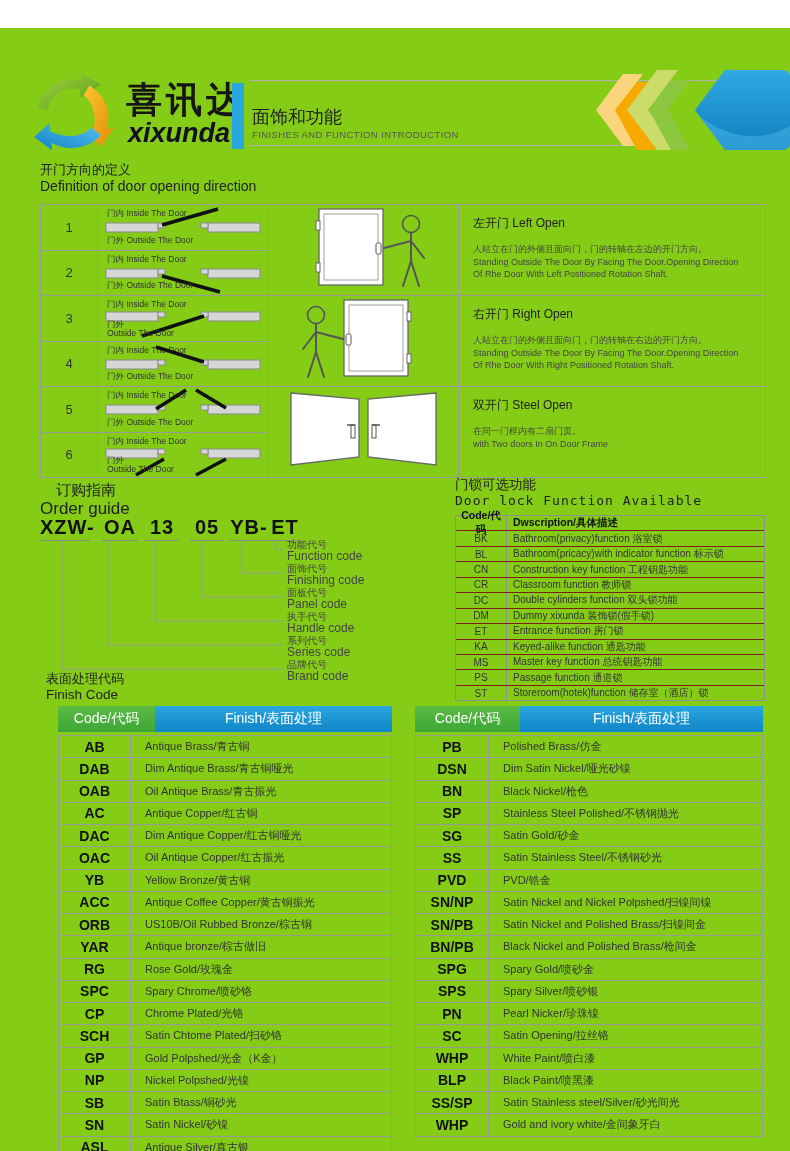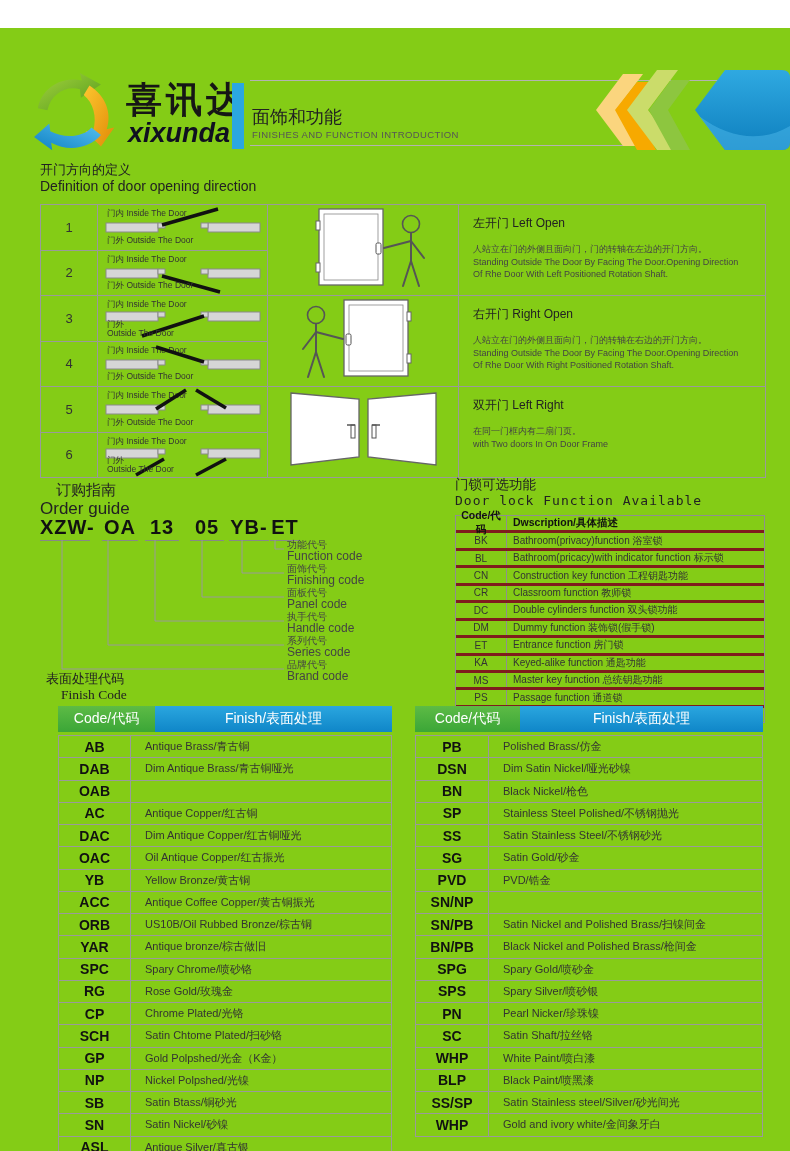--- a/index.html
+++ b/index.html
@@ -39,27 +39,27 @@
 
   
   .og-cn{left:56px;top:453px;font-size:15px;color:#222;}
   .og-en{left:40px;top:471px;font-size:17px;color:#222;}
   .code-part{position:absolute;top:488px;height:24px;font-size:20px;font-weight:bold;color:#111;
              border-bottom:1px solid #888;letter-spacing:1px;text-align:center;}
   .og-label{position:absolute;left:287px;}
   .og-label .cn{display:block;font-size:10px;line-height:11px;color:#444;}
   .og-label .en{display:block;font-size:12px;line-height:13px;color:#444;}
   .fc-cn{left:46px;top:642px;font-size:13px;color:#222;}
-  .fc-en{left:61px;top:659px;font-size:13.5px;color:#222;font-family:Liberation Serif, serif;}
+  .fc-en{left:46px;top:659px;font-size:13.5px;color:#222;}
 
   
   .lk-cn{left:455px;top:448px;font-size:13.5px;color:#222;}
   .lk-en{left:455px;top:465px;font-size:13px;color:#222;font-family:"DejaVu Sans Mono",monospace;letter-spacing:1px;}
   .lk-table{left:455px;top:487px;width:308px;border:1px solid #8f8f8f;}
-  .lk-row{display:flex;height:14.45px;border-top:3px solid #7f1d1d;align-items:center;}
+  .lk-row{display:flex;height:14.45px;border-top:1px solid #7f1d1d;align-items:center;}
   .lk-row:first-child{border-top:none;}
   .lk-c1{width:50px;text-align:center;font-size:10px;color:#333;border-right:1px solid #8f8f8f;
          height:100%;display:flex;align-items:center;justify-content:center;}
   .lk-c2{flex:1;font-size:10px;color:#333;padding-left:6px;white-space:nowrap;overflow:hidden;}
   .lk-head .lk-c1,.lk-head .lk-c2{font-weight:bold;font-size:10.5px;color:#111;}
 
   
   .f-table{position:absolute;}
   .f-head{display:flex;height:26px;}
   .f-head .hg{background:linear-gradient(#5dbb45,#3ba637);color:#fff;font-size:14px;
@@ -260,21 +260,21 @@
         <svg width="185" height="86" viewBox="0 0 185 86">
           <polygon points="20,6 88,12 88,70 20,78" fill="#fff" stroke="#666" stroke-width="1.3"></polygon>
           <polygon points="165,6 97,12 97,70 165,78" fill="#fff" stroke="#666" stroke-width="1.3"></polygon>
           <rect x="80" y="38" width="4" height="13" fill="#fff" stroke="#555"></rect>
           <rect x="101" y="38" width="4" height="13" fill="#fff" stroke="#555"></rect>
           <line x1="76" y1="38" x2="84" y2="38" stroke="#555" stroke-width="1.5"></line>
           <line x1="101" y1="38" x2="109" y2="38" stroke="#555" stroke-width="1.5"></line>
         </svg>
       </td>
       <td class="desc" rowspan="2">
-        <div class="d-title">双开门 Left Right</div>
+        <div class="d-title">双开门 Steel Open</div>
         <div class="d-line">在同一门框内有二扇门页。</div>
         <div class="d-line">with Two doors In On Door Frame</div>
       </td>
     </tr>
     <tr>
       <td class="num">6</td>
       <td class="mid">
         <div class="io t"><span>门内</span>&nbsp;<span>Inside The Door</span></div>
         <svg class="arr" width="170" height="44">
           <rect x="8" y="16" width="52" height="9" fill="#D6D6D6" stroke="#8a8a8a"></rect>
@@ -363,21 +363,21 @@
       <div class="lk-row">
         <div class="lk-c1">CR</div>
         <div class="lk-c2">Classroom function 教师锁</div>
       </div>
       <div class="lk-row">
         <div class="lk-c1">DC</div>
         <div class="lk-c2">Double cylinders function 双头锁功能</div>
       </div>
       <div class="lk-row">
         <div class="lk-c1">DM</div>
-        <div class="lk-c2">Dummy function 装饰锁(假手锁)</div>
+        <div class="lk-c2">Dummy xixunda 装饰锁(假手锁)</div>
       </div>
       <div class="lk-row">
         <div class="lk-c1">ET</div>
         <div class="lk-c2">Entrance function 房门锁</div>
       </div>
       <div class="lk-row">
         <div class="lk-c1">KA</div>
         <div class="lk-c2">Keyed-alike function 通匙功能</div>
       </div>
       <div class="lk-row">
@@ -403,20 +403,21 @@
         <div class="f-row">
           <div class="f-code">AB</div>
           <div class="f-desc">Antique Brass/青古铜</div>
         </div>
         <div class="f-row">
           <div class="f-code">DAB</div>
           <div class="f-desc">Dim Antique Brass/青古铜哑光</div>
         </div>
         <div class="f-row">
           <div class="f-code">OAB</div>
+          <div class="f-desc">Oil Antique Brass/青古振光</div>
         </div>
         <div class="f-row">
           <div class="f-code">AC</div>
           <div class="f-desc">Antique Copper/红古铜</div>
         </div>
         <div class="f-row">
           <div class="f-code">DAC</div>
           <div class="f-desc">Dim Antique Copper/红古铜哑光</div>
         </div>
         <div class="f-row">
@@ -433,26 +434,26 @@
         </div>
         <div class="f-row">
           <div class="f-code">ORB</div>
           <div class="f-desc">US10B/Oil Rubbed Bronze/棕古铜</div>
         </div>
         <div class="f-row">
           <div class="f-code">YAR</div>
           <div class="f-desc">Antique bronze/棕古做旧</div>
         </div>
         <div class="f-row">
+          <div class="f-code">RG</div>
+          <div class="f-desc">Rose Gold/玫瑰金</div>
+        </div>
+        <div class="f-row">
           <div class="f-code">SPC</div>
           <div class="f-desc">Spary Chrome/喷砂铬</div>
-        </div>
-        <div class="f-row">
-          <div class="f-code">RG</div>
-          <div class="f-desc">Rose Gold/玫瑰金</div>
         </div>
         <div class="f-row">
           <div class="f-code">CP</div>
           <div class="f-desc">Chrome Plated/光铬</div>
         </div>
         <div class="f-row">
           <div class="f-code">SCH</div>
           <div class="f-desc">Satin Chtome Plated/扫砂铬</div>
         </div>
         <div class="f-row">
@@ -493,33 +494,34 @@
         </div>
         <div class="f-row">
           <div class="f-code">BN</div>
           <div class="f-desc">Black Nickel/枪色</div>
         </div>
         <div class="f-row">
           <div class="f-code">SP</div>
           <div class="f-desc">Stainless Steel Polished/不锈钢抛光</div>
         </div>
         <div class="f-row">
+          <div class="f-code">SG</div>
+          <div class="f-desc">Satin Gold/砂金</div>
+        </div>
+        <div class="f-row">
           <div class="f-code">SS</div>
           <div class="f-desc">Satin Stainless Steel/不锈钢砂光</div>
         </div>
         <div class="f-row">
-          <div class="f-code">SG</div>
-          <div class="f-desc">Satin Gold/砂金</div>
-        </div>
-        <div class="f-row">
           <div class="f-code">PVD</div>
           <div class="f-desc">PVD/锆金</div>
         </div>
         <div class="f-row">
           <div class="f-code">SN/NP</div>
+          <div class="f-desc">Satin Nickel and Nickel Polpshed/扫镍间镍</div>
         </div>
         <div class="f-row">
           <div class="f-code">SN/PB</div>
           <div class="f-desc">Satin Nickel and Polished Brass/扫镍间金</div>
         </div>
         <div class="f-row">
           <div class="f-code">BN/PB</div>
           <div class="f-desc">Black Nickel and Polished Brass/枪间金</div>
         </div>
         <div class="f-row">
@@ -529,21 +531,21 @@
         <div class="f-row">
           <div class="f-code">SPS</div>
           <div class="f-desc">Spary Silver/喷砂银</div>
         </div>
         <div class="f-row">
           <div class="f-code">PN</div>
           <div class="f-desc">Pearl Nicker/珍珠镍</div>
         </div>
         <div class="f-row">
           <div class="f-code">SC</div>
-          <div class="f-desc">Satin Shaft/拉丝铬</div>
+          <div class="f-desc">Satin Opening/拉丝铬</div>
         </div>
         <div class="f-row">
           <div class="f-code">WHP</div>
           <div class="f-desc">White Paint/喷白漆</div>
         </div>
         <div class="f-row">
           <div class="f-code">BLP</div>
           <div class="f-desc">Black Paint/喷黑漆</div>
         </div>
         <div class="f-row">

